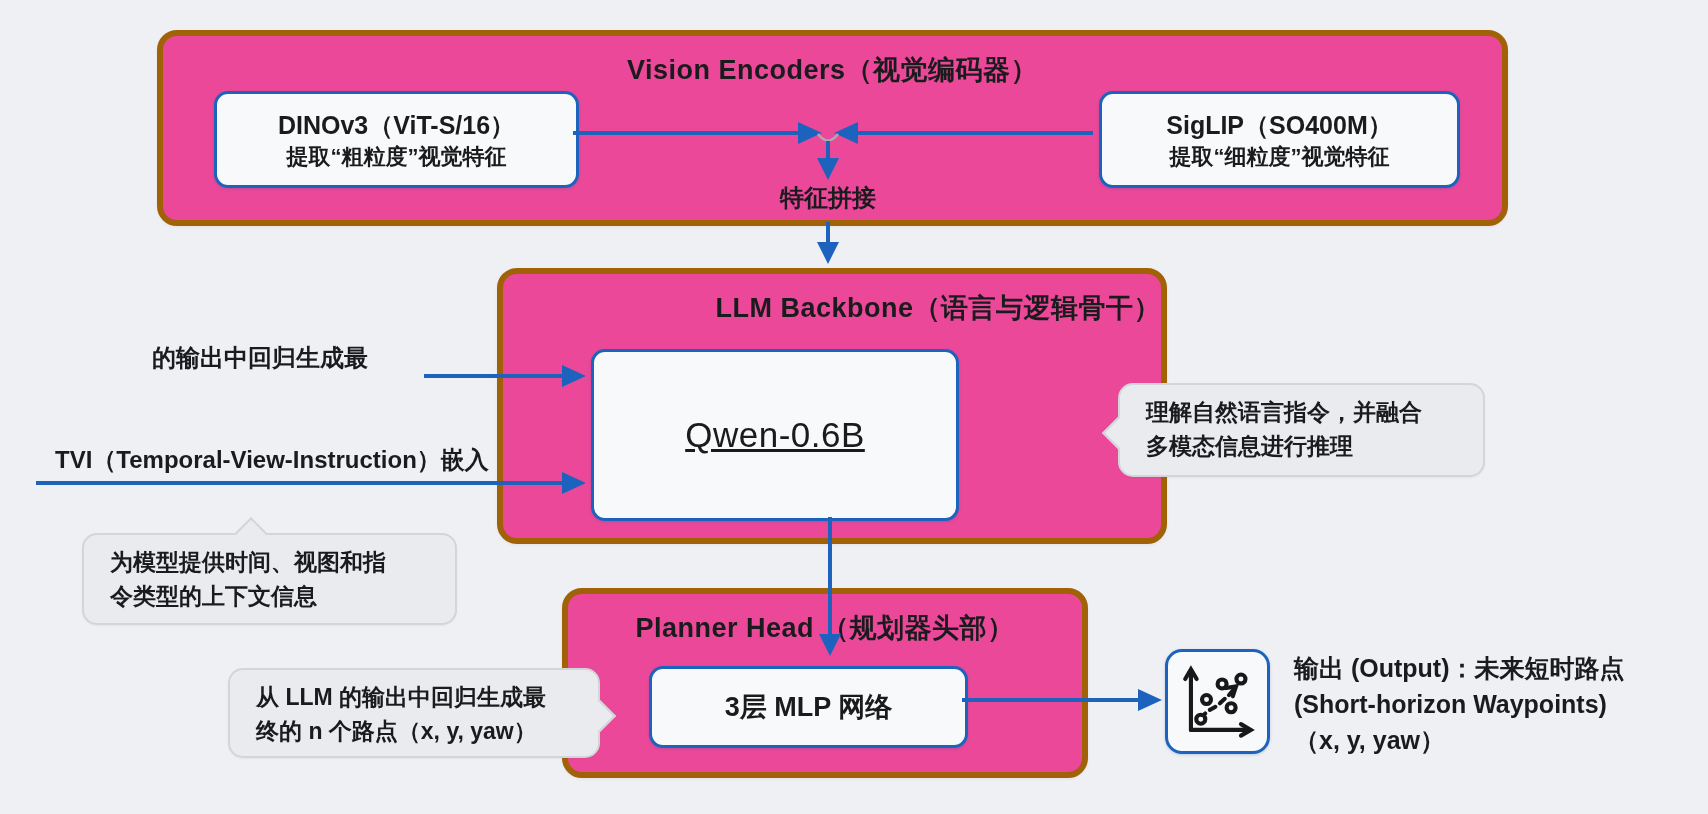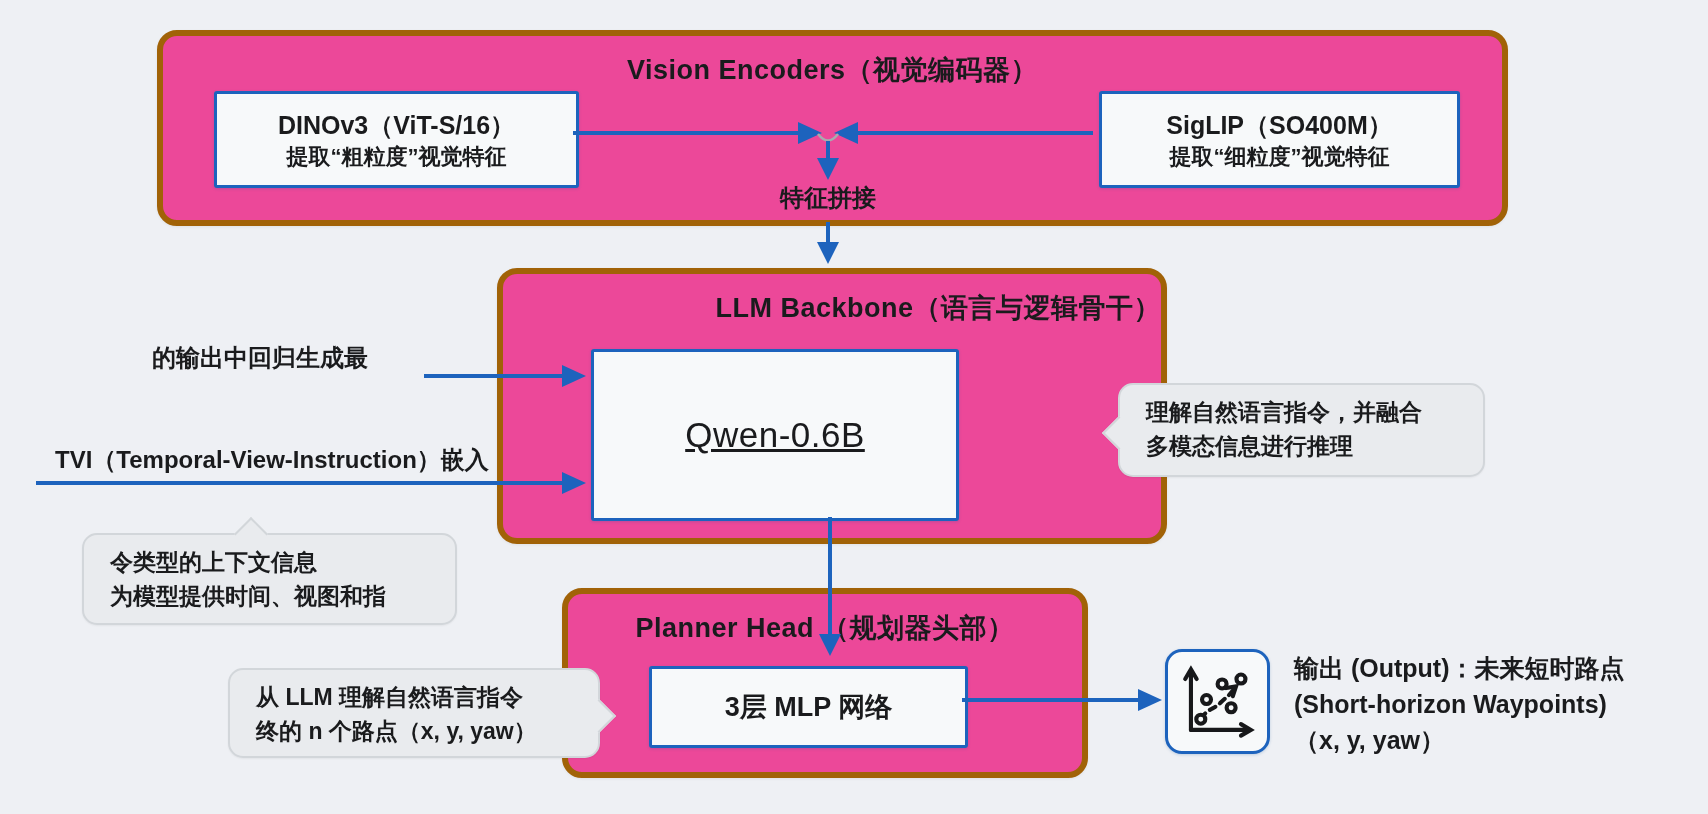--- a/index.html
+++ b/index.html
@@ -9,21 +9,21 @@
   }
   .panel{
     position:absolute;background:#ec4899;border:6px solid #a16207;
     border-radius:20px;box-shadow:0 1px 3px rgba(0,0,0,.06);box-sizing:border-box;
   }
   .panel-title{
     position:absolute;left:0;width:100%;text-align:center;
     font-size:27px;font-weight:700;letter-spacing:.5px;
   }
   .bluebox{
-    position:absolute;background:#f7f9fa;border:3.5px solid #1d63bd;border-radius:3px;
+    position:absolute;background:#f7f9fa;border:3.5px solid #1d63bd;border-radius:14px;
     display:flex;flex-direction:column;align-items:center;justify-content:center;
     box-sizing:border-box;box-shadow:0 1px 3px rgba(21,86,161,.22);
   }
   .box-title{font-size:25px;font-weight:700;line-height:34px;}
   .box-sub{font-size:22px;font-weight:600;line-height:30px;}
   .qwen{font-size:35px;font-weight:500;letter-spacing:.5px;}
   .mlp{font-size:27px;font-weight:700;}
   .label{position:absolute;font-size:24px;font-weight:600;line-height:36px;white-space:nowrap;}
   .merge-label{position:absolute;font-size:24px;font-weight:600;transform:translateX(-50%);}
   .callout{
@@ -64,40 +64,40 @@
     </div>
   </div>
 
   <div class="label z4" style="left:152px;top:340px;">
     <span style="display:block">的输出中回归生成最</span>
   </div>
   <div class="label z4" style="left:55px;top:442px;">TVI（Temporal-View-Instruction）嵌入</div>
 
   <div class="callout z2" style="left:82px;top:533px;width:375px;height:92px;">
     <span class="tip tip-up" style="left:155px;"></span>
+    <span style="display:block">为模型提供时间、视图和指</span>
     <span style="display:block">令类型的上下文信息</span>
-    <span style="display:block">为模型提供时间、视图和指</span>
   </div>
 
   <div class="callout z2" style="left:1118px;top:383px;width:367px;height:94px;">
     <span class="tip tip-left" style="top:36px;"></span>
     <span style="display:block">理解自然语言指令，并融合</span>
     <span style="display:block">多模态信息进行推理</span>
   </div>
 
   <div class="panel z1" style="left:562px;top:588px;width:526px;height:190px;">
     <div class="panel-title" style="top:16px;">Planner Head （规划器头部）</div>
     <div class="bluebox z2" style="left:81px;top:72px;width:319px;height:82px;">
       <div class="mlp">3层 MLP 网络</div>
     </div>
   </div>
 
   <div class="callout z2" style="left:228px;top:668px;width:372px;height:90px;">
     <span class="tip tip-right" style="top:34px;"></span>
-    <span style="display:block">从 LLM 理解自然语言指令</span>
+    <span style="display:block">从 LLM 的输出中回归生成最</span>
     <span style="display:block">终的 n 个路点（x, y, yaw）</span>
   </div>
 
   <div class="bluebox z2" style="left:1165px;top:649px;width:105px;height:105px;border-radius:17px;">
     <svg width="82" height="82" viewBox="0 0 100 100">
       <g stroke="#17181a" stroke-width="5" fill="none" stroke-linecap="round">
         <line x1="17" y1="16" x2="17" y2="84"></line>
         <polyline points="10,22 17,10 24,22" fill="none"></polyline>
         <line x1="17" y1="84" x2="84" y2="84"></line>
         <polyline points="78,77 90,84 78,91" fill="none"></polyline>

